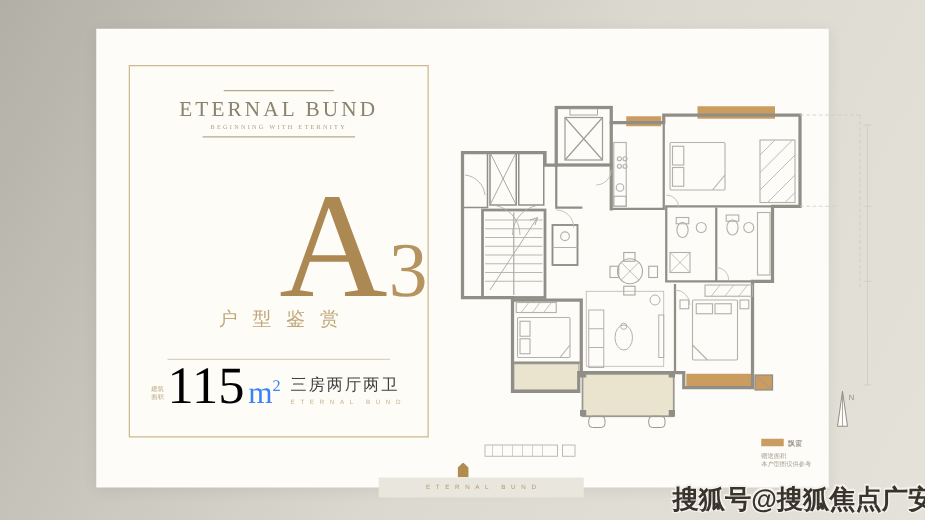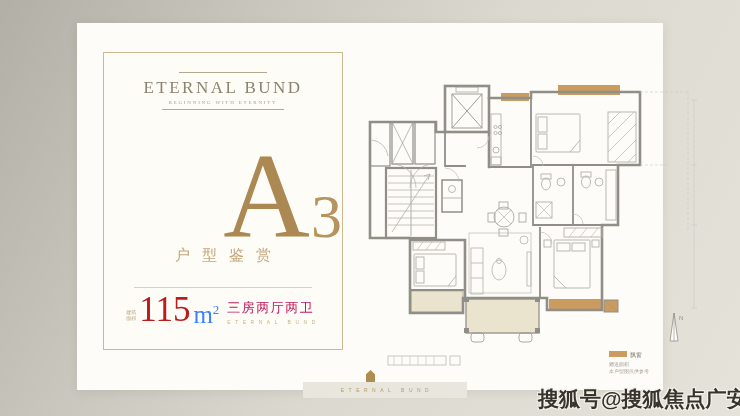--- a/index.html
+++ b/index.html
@@ -25,25 +25,25 @@
   .unit-name{position:absolute;top:96px;left:0;width:100%;text-align:right;line-height:1;white-space:nowrap;}
   .unit-letter{font-size:120px;line-height:95px;color:#ac8853;}
   .unit-number{font-size:62px;color:#b6945f;margin-left:1px;}
   .unit-caption{position:absolute;top:193px;left:0;width:100%;text-align:center;
     font-size:15px;letter-spacing:12px;padding-left:12px;box-sizing:border-box;color:#c1a678;
     font-family:"Liberation Sans",sans-serif;}
   .area-sep{position:absolute;top:234px;left:30px;right:30px;height:1px;background:#ddd3bd;}
   .area-row{position:absolute;top:240px;left:0;width:100%;display:flex;justify-content:center;align-items:flex-end;}
   .area-prefix{display:flex;flex-direction:column;font-size:5px;line-height:6px;color:#b7a179;
     margin:0 3px 5px 0;font-family:"Liberation Sans",sans-serif;}
-  .area-value{font-size:35px;line-height:33px;color:#b91c1c;}
+  .area-value{font-size:42px;line-height:33px;color:#000000;}
   .area-unit{font-size:25px;line-height:22px;color:#3b82f6;margin-left:3px;}
   .area-unit sup{font-size:13px;}
   .layout-wrap{margin:0 0 1px 8px;}
-  .layout{font-size:13px;letter-spacing:1.5px;color:#be185d;font-family:"Liberation Sans",sans-serif;}
+  .layout{font-size:13px;letter-spacing:1.5px;color:#404040;font-family:"Liberation Sans",sans-serif;}
   .layout-sub{font-size:5px;letter-spacing:4.5px;color:#c8b28a;margin-top:2px;
     font-family:"Liberation Sans",sans-serif;white-space:nowrap;}
   
   .floorplan{position:absolute;left:291px;top:47px;width:332px;height:308px;}
   
   .emblem-strip{position:absolute;left:303px;top:382px;width:164px;height:16px;
     background:#e9e6de;display:flex;align-items:center;justify-content:center;}
   .emblem-text{font-size:5px;letter-spacing:4.5px;color:#b39a6e;padding-left:4px;
     font-family:"Liberation Sans",sans-serif;}
   .emblem-icon{position:absolute;left:366px;top:370px;width:9px;height:12px;background:#b08d4f;

